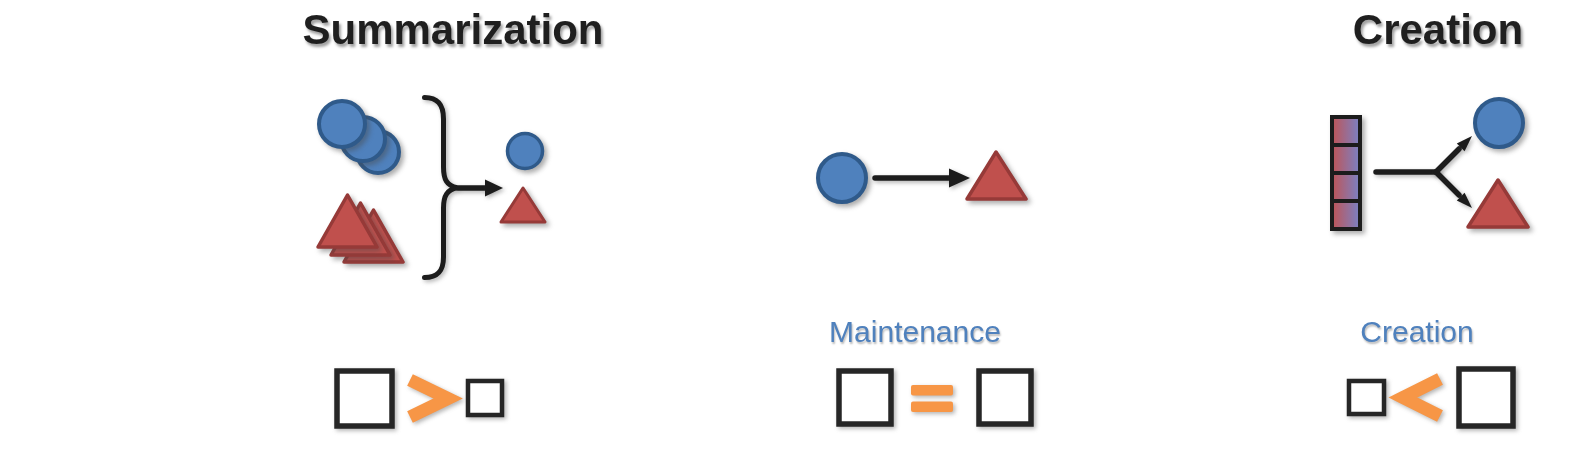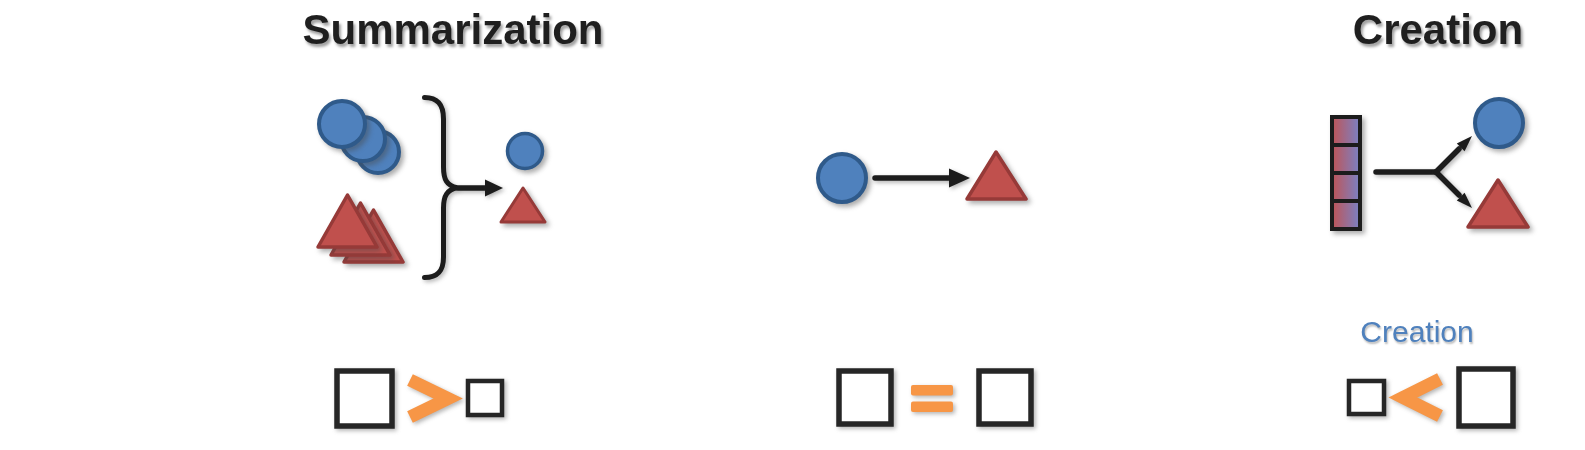--- a/index.html
+++ b/index.html
@@ -65,20 +65,21 @@
 </style>
 </head>
 <body>
 
 <div class="canvas">
 
   <div class="panel-title" style="left:433px">Summarization</div>
   <div class="panel-title" style="left:1418px">Creation</div>
 
 
+  <div class="panel-label" style="left:915px">Maintenance</div>
   <div class="panel-label" style="left:1417px">Creation</div>
 
   <svg class="gfx" viewBox="0 0 1585 450" aria-hidden="true">
     <defs>
       <linearGradient id="gradRB" x1="0" y1="0" x2="1" y2="0">
         <stop class="stop-left" offset="0"></stop>
         <stop class="stop-right" offset="1"></stop>
       </linearGradient>
     </defs>
 

